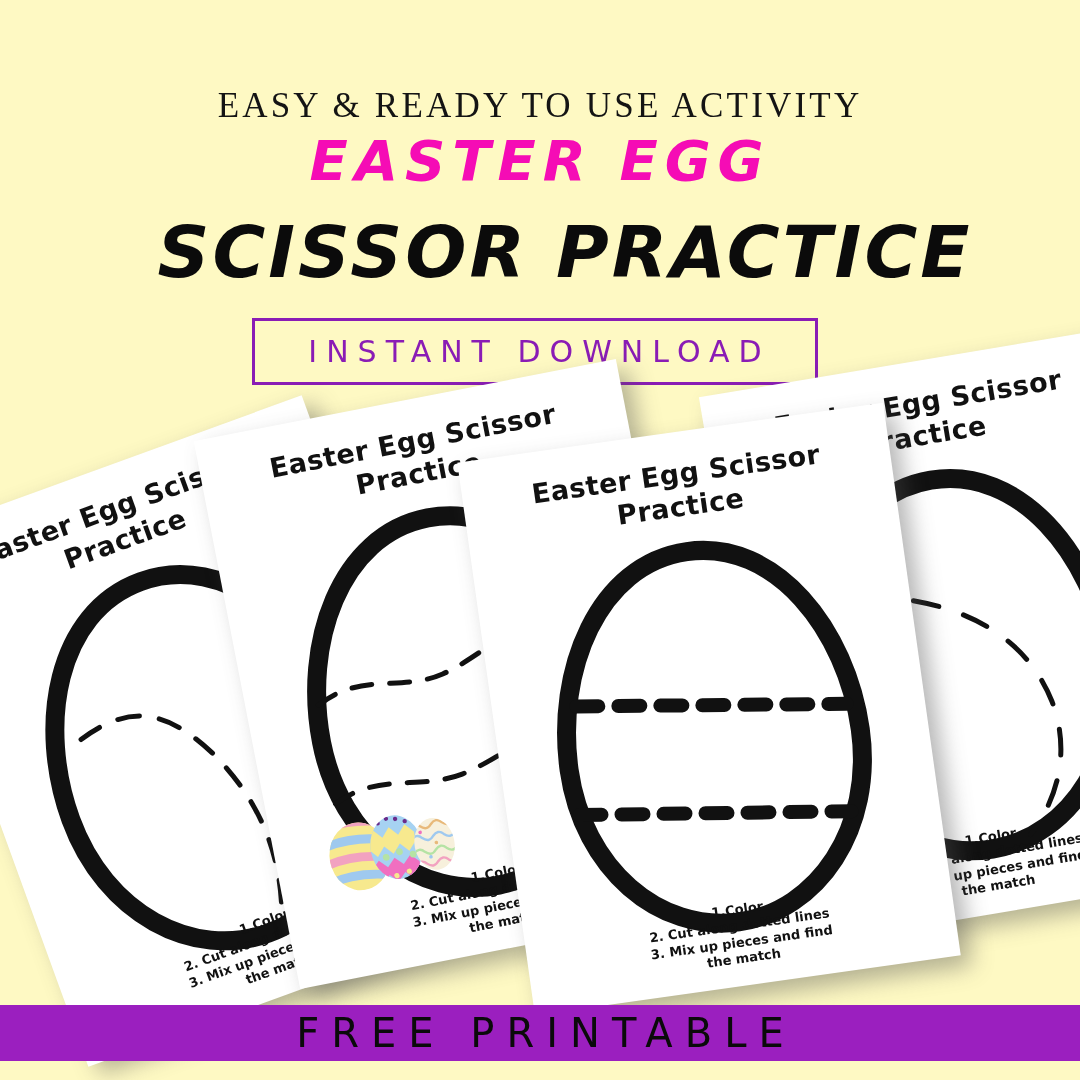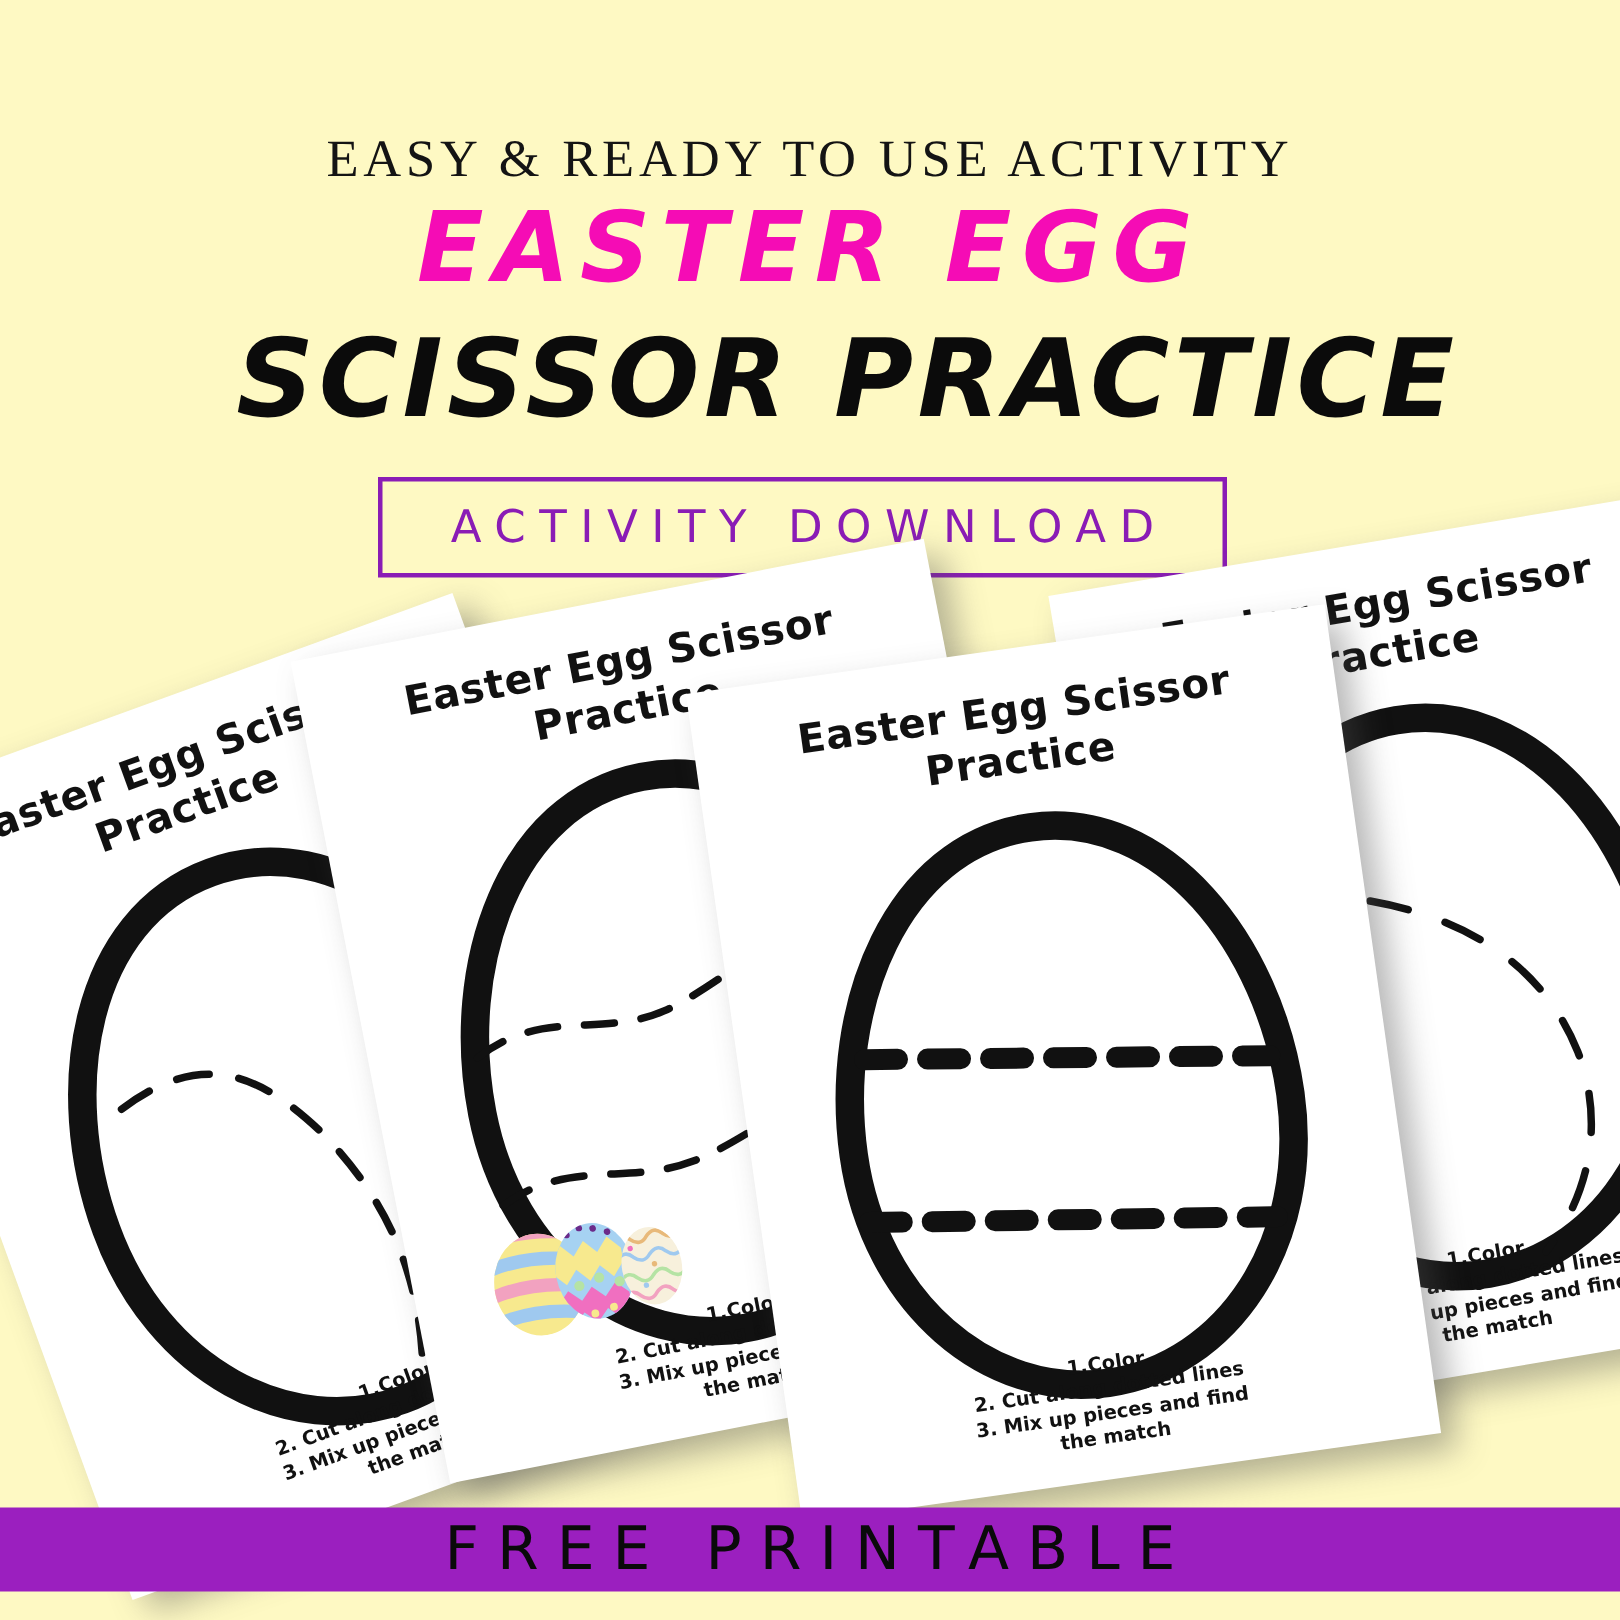--- a/index.html
+++ b/index.html
@@ -26,21 +26,21 @@
     letter-spacing:3.2px;
     color:#141414;
     white-space:nowrap;
   }
   .title-main{
     position:absolute;top:133px;left:0;width:1080px;
     text-align:center;
     font-family:"DejaVu Sans", sans-serif;
     font-weight:bold;
     font-style:italic;
-    font-size:65px;
+    font-size:56px;
     letter-spacing:7px;
     color:#f50cb5;
     line-height:1;
     white-space:nowrap;
   }
   .title-sub{
     position:absolute;top:216px;left:0;width:1080px;
     text-align:center;
     font-family:"DejaVu Sans", sans-serif;
     font-weight:bold;
@@ -136,21 +136,21 @@
 </head>
 <body>
 
 <div id="poster">
 
   <div class="eyebrow">EASY &amp; READY TO USE ACTIVITY</div>
   <div class="title-main">EASTER EGG</div>
   <div class="title-sub">SCISSOR PRACTICE</div>
 
   <div class="dl-box">
-    <span>ACTIVITY DOWNLOAD</span>
+    <span>INSTANT DOWNLOAD</span>
   </div>
 
   <div class="sheet" id="sheet1">
     <div class="ws-title">
       <div>Easter Egg Scissor</div>
       <div>Practice</div>
     </div>
     <svg class="egg" width="330" height="400" viewBox="0 0 330 400">
       <path d="M165 12 C 255 12 312 112 312 212 C 312 312 245 386 165 386 C 85 386 18 312 18 212 C 18 112 75 12 165 12 Z" fill="none" stroke="#111" stroke-width="19" stroke-linecap="round"></path>
       <path d="M55 140 C 120 120 150 150 175 200 C 200 255 205 310 185 370" fill="none" stroke="#111" stroke-width="5" stroke-linecap="round" stroke-dasharray="22 20"></path>

